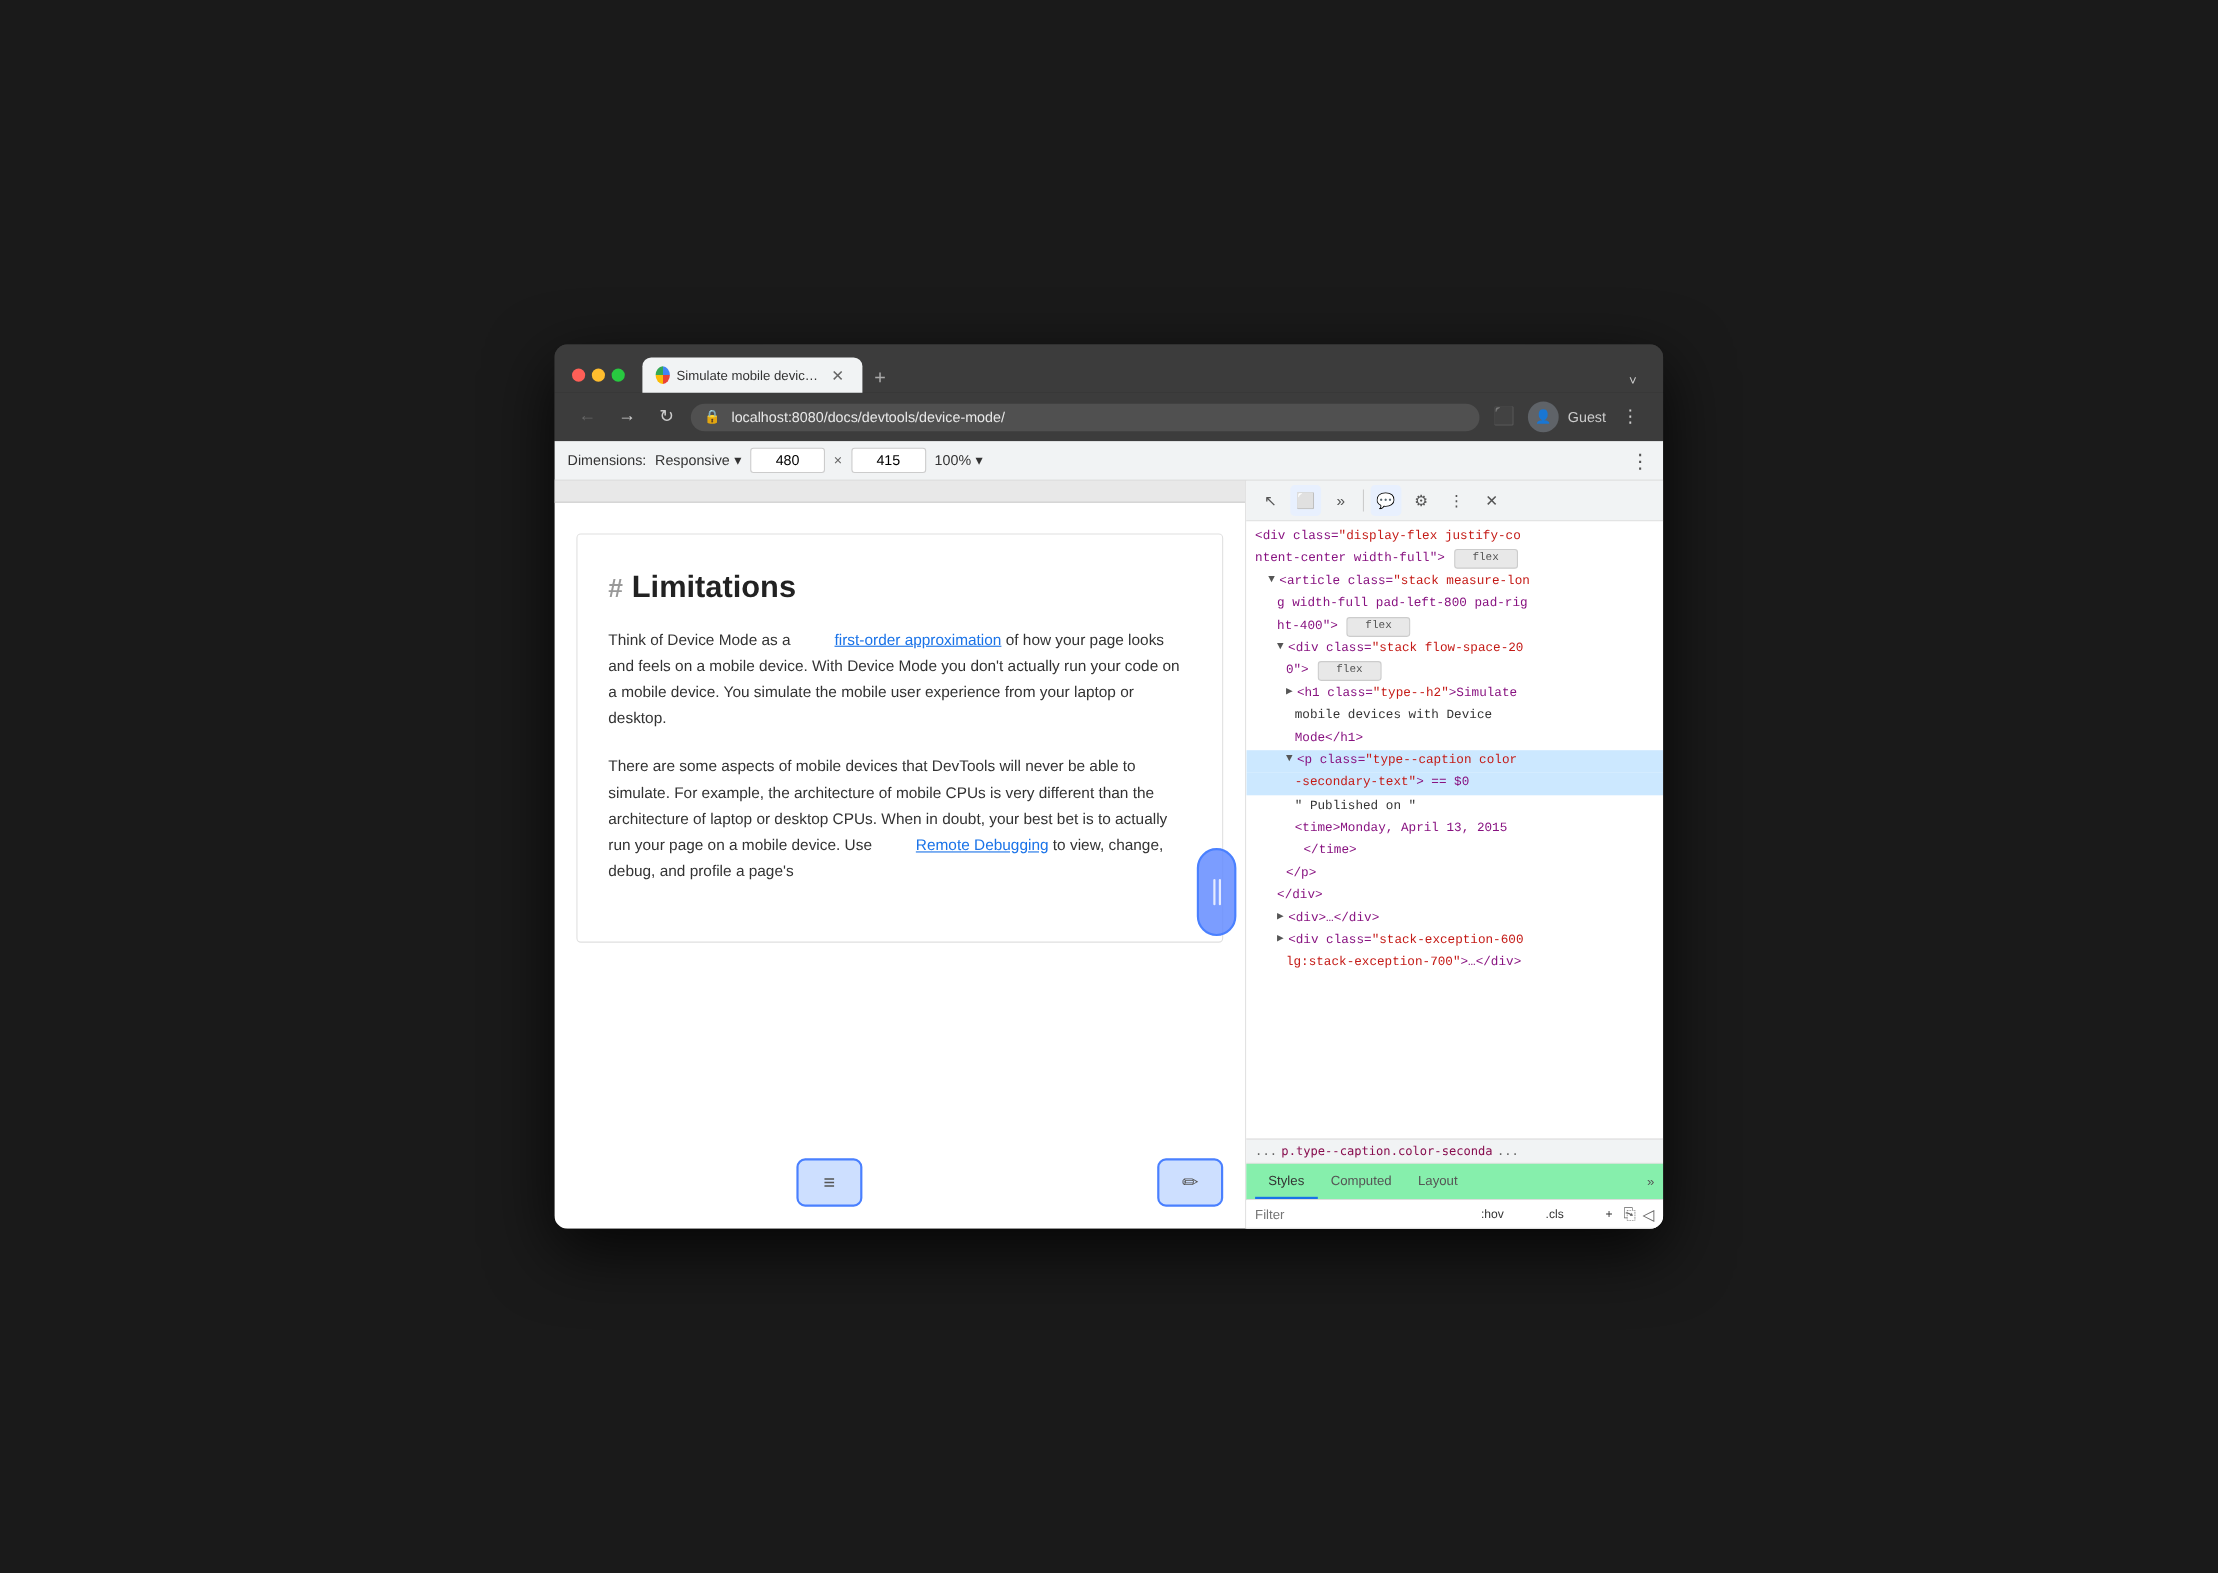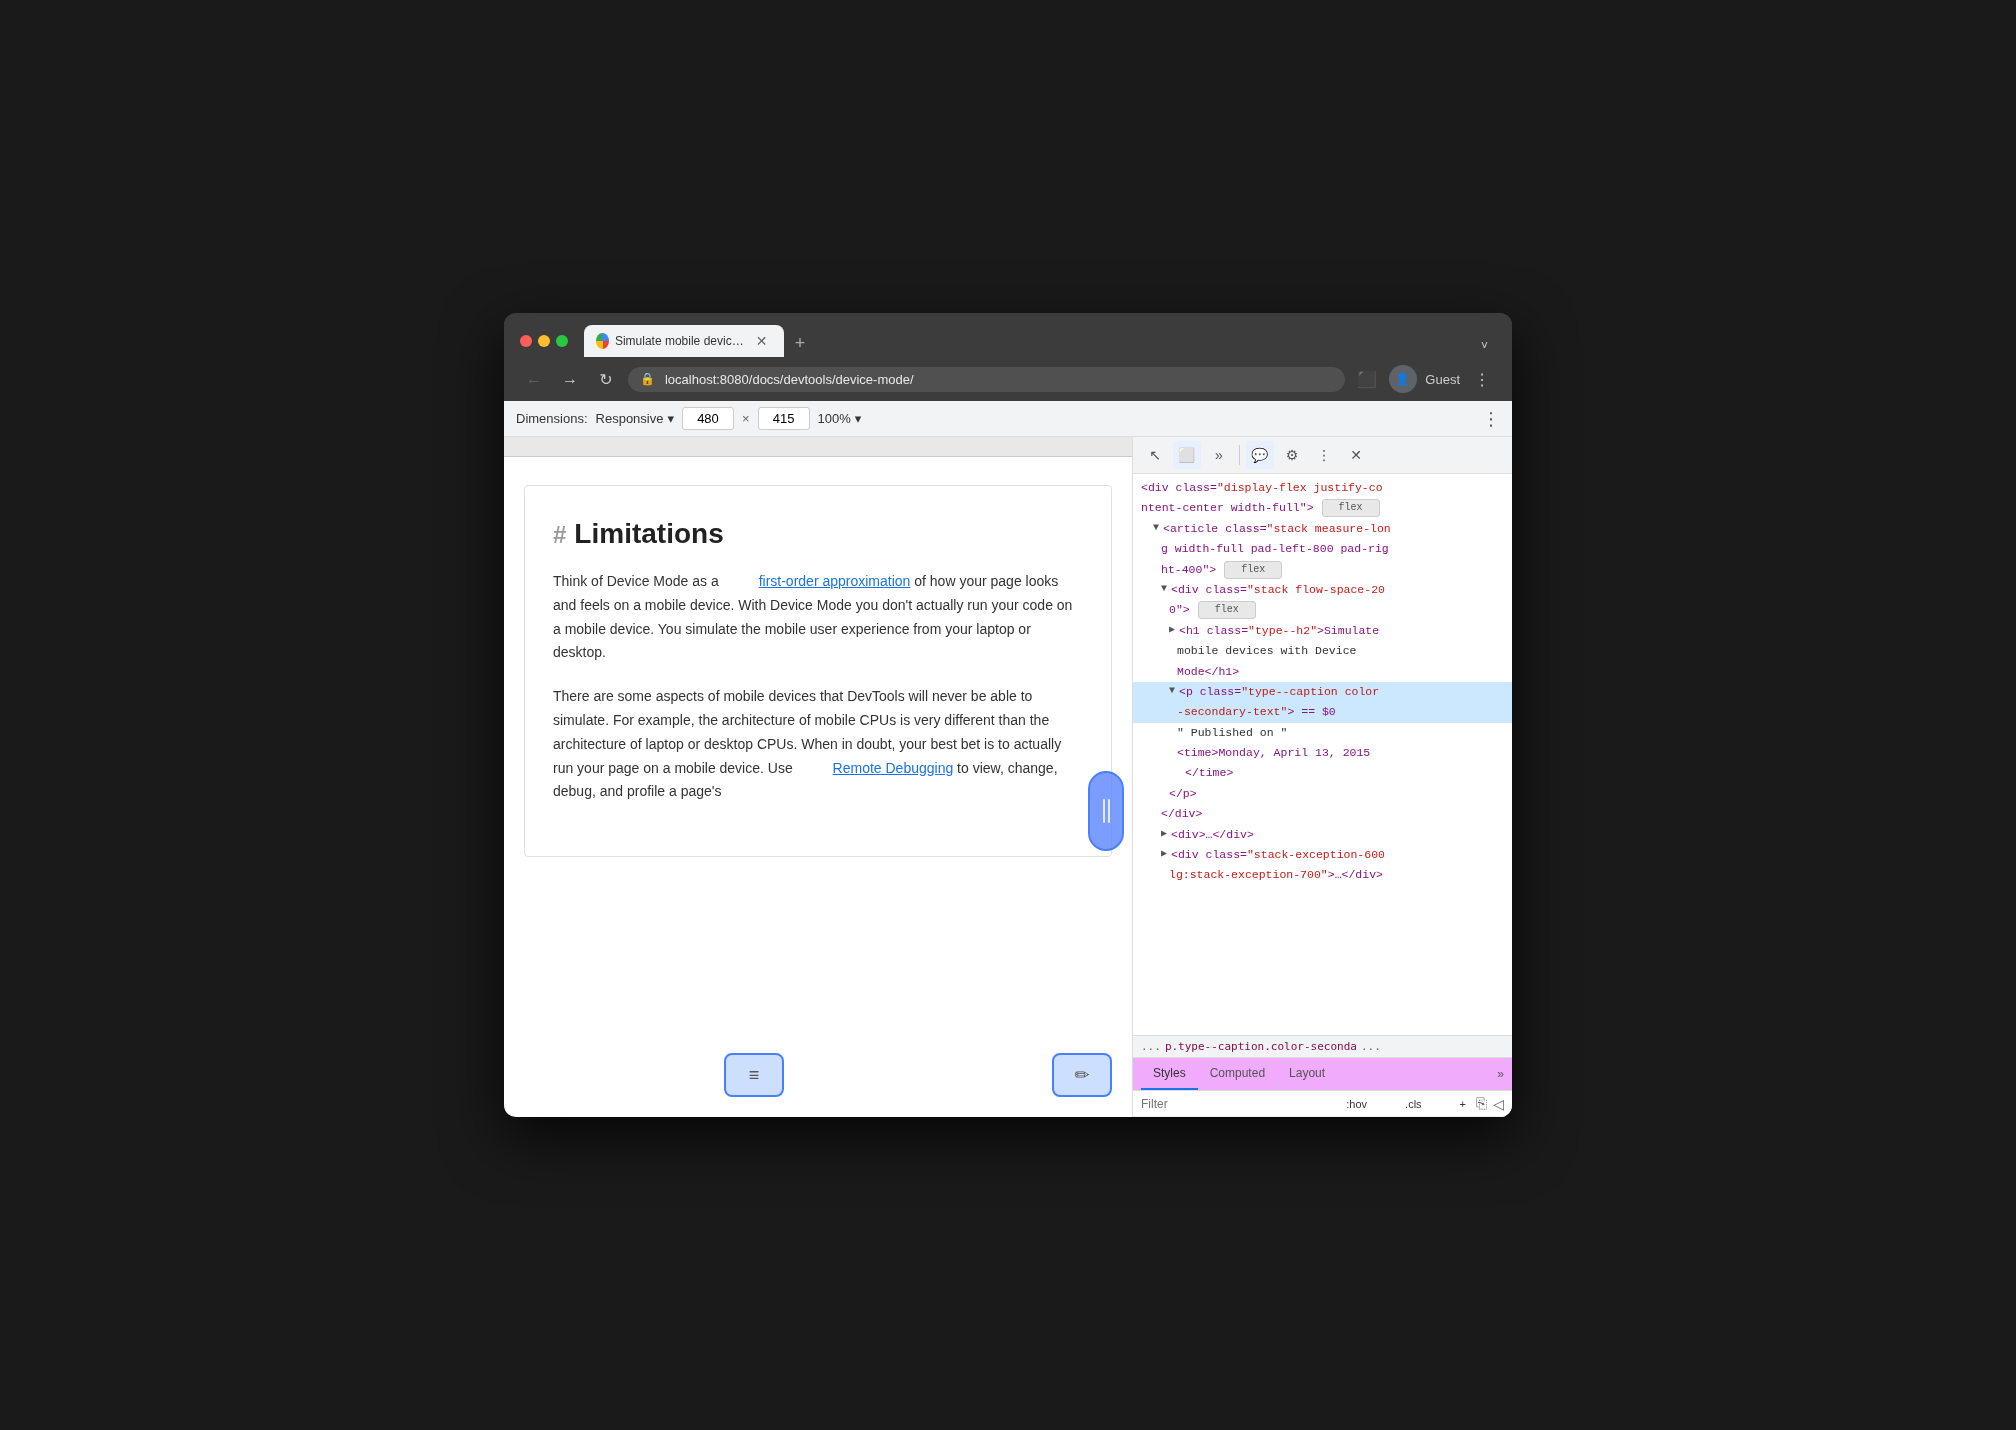--- a/index.html
+++ b/index.html
@@ -151,21 +151,21 @@
       display: flex;
       align-items: center;
       gap: 4px;
       cursor: pointer;
     }
     .dim-input {
       border: 1px solid #ccc;
       border-radius: 3px;
       padding: 3px 8px;
       font-size: 13px;
-      width: 52px;
+      width: 68px;
       text-align: center;
       outline: none;
     }
     .dim-x { color: #666; font-size: 13px; }
     .zoom-btn {
       display: flex; align-items: center; gap: 4px;
       font-size: 13px; color: #333; cursor: pointer;
     }
     .toolbar-more {
       margin-left: auto;
@@ -365,21 +365,21 @@
       align-items: center;
       gap: 4px;
     }
     .breadcrumb-ellipsis { color: #666; }
     .breadcrumb-item { color: #880e4f; cursor: pointer; }
     
     .styles-panel {
       border-top: 1px solid #ddd;
     }
     .styles-tabs {
-      background: #f0abfc;
+      background: #86efac;
       display: flex;
       align-items: center;
       border-bottom: 1px solid #ddd;
       padding: 0 8px;
     }
     .styles-tab {
       padding: 8px 12px;
       font-size: 12px;
       color: #555;
       cursor: pointer;

